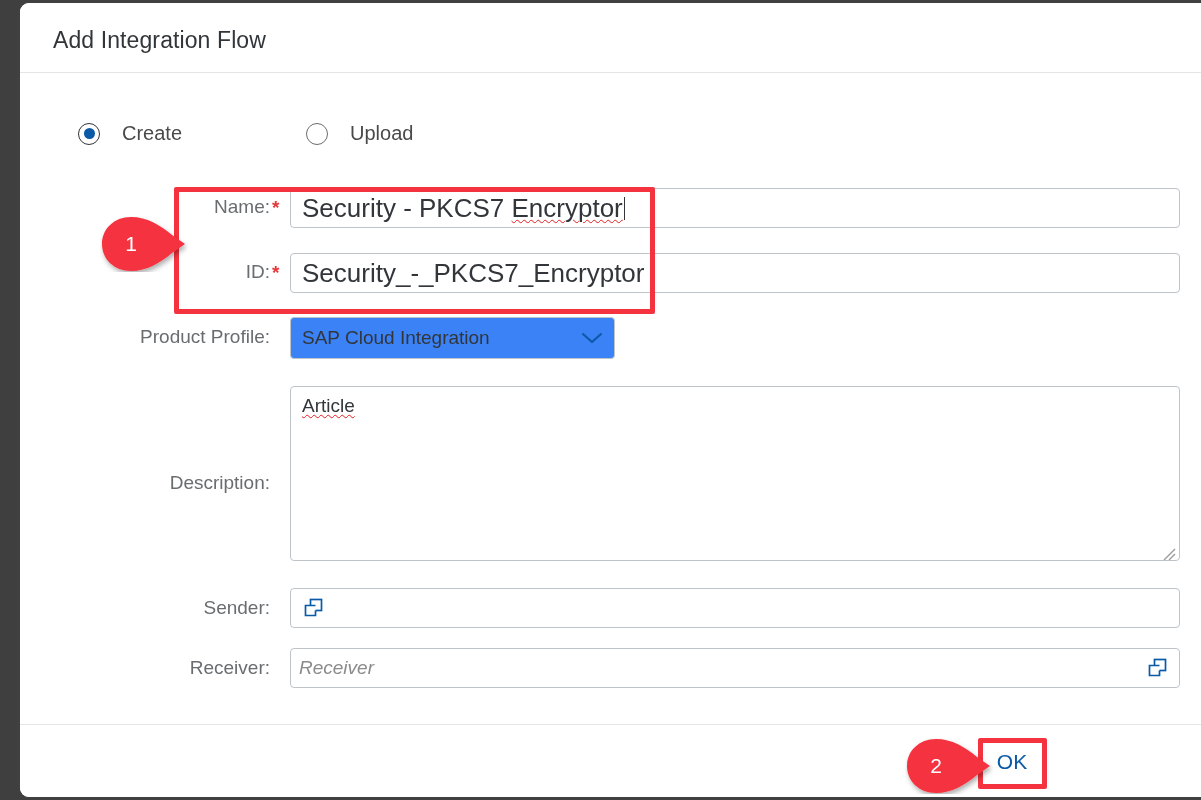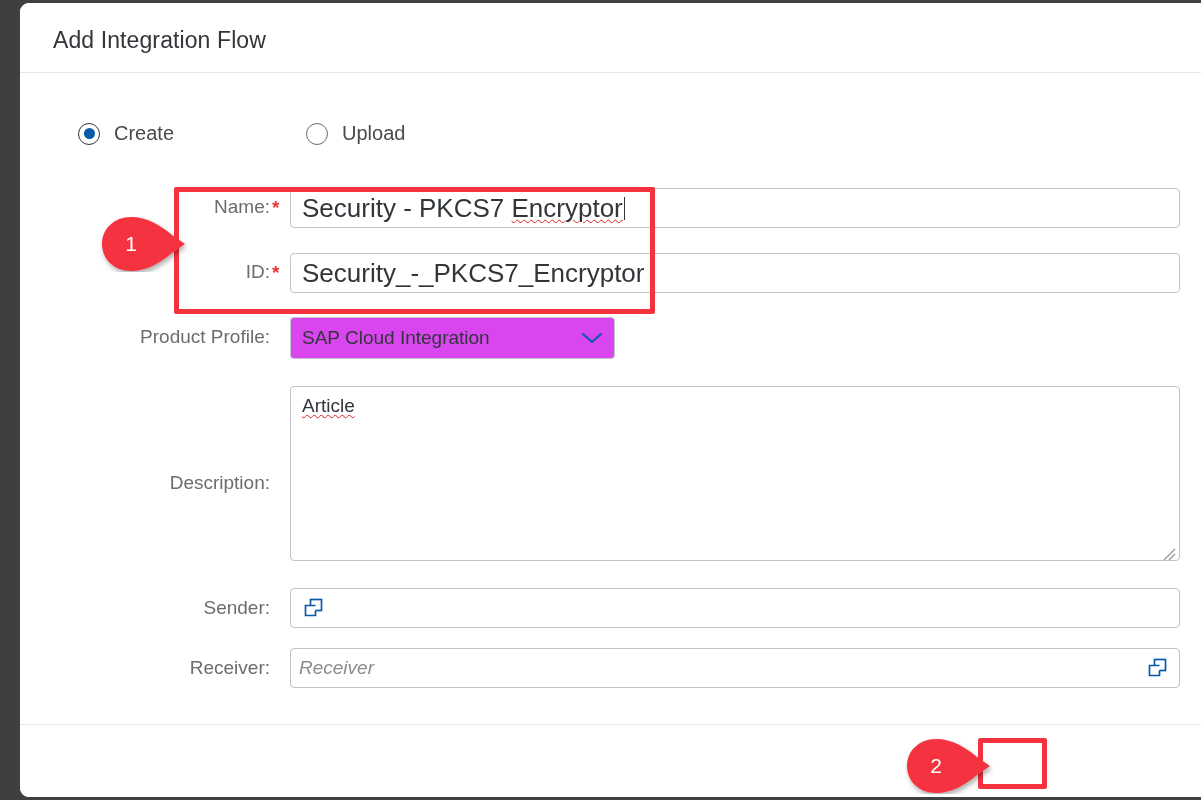--- a/index.html
+++ b/index.html
@@ -52,21 +52,21 @@
   
   #radio-row {
     position: absolute;
     left: 0; top: 48px;
     height: 30px;
   }
   .radio-group {
     position: absolute;
     display: flex;
     align-items: center;
-    gap: 14px;
+    gap: 22px;
     cursor: default;
   }
   #radio-create { left: 58px; top: 0; }
   #radio-upload { left: 286px; top: 0; }
   .radio-mark {
     width: 22px; height: 22px;
     border-radius: 50%;
     border: 1.6px solid #6a6d70;
     position: relative;
     background: #fff;
@@ -150,21 +150,21 @@
   }
 
   
   #profile-select {
     position: absolute;
     left: 270px;
     width: 325px;
     height: 42px;
     border: 1px solid #bfc4c9;
     border-radius: 4px;
-    background: #d946ef;
+    background: #3b82f6;
     display: flex;
     align-items: center;
     padding: 16px 11px;
   }
   #profile-value {
     font-size: 19px;
     color: #32363a;
     white-space: nowrap;
     flex: 1 1 auto;
   }
@@ -358,20 +358,21 @@
             <rect x="8.5" y="2.5" width="11" height="11" fill="none" stroke="#0a5aa8" stroke-width="1.7"></rect>
             <path d="M13.5 8.5 H3.5 V18.5 H13.5 V13.5" fill="#ffffff" stroke="#0a5aa8" stroke-width="1.7" stroke-linejoin="miter"></path>
           </svg>
         </span>
       </div>
     </div>
 
   </div>
 
   <div id="footer">
+    <div class="footer-btn" id="ok-button">OK</div>
   </div>
 
   <div id="highlight-box-fields"></div>
   <div id="highlight-box-ok"></div>
 
   <div class="callout" id="callout-1">
     <svg viewBox="0 0 88 56">
       <defs>
         <filter id="cs1" x="-30%" y="-30%" width="180%" height="190%">
           <feDropShadow dx="1.5" dy="3" stdDeviation="2.5" flood-color="#000" flood-opacity="0.32"></feDropShadow>

